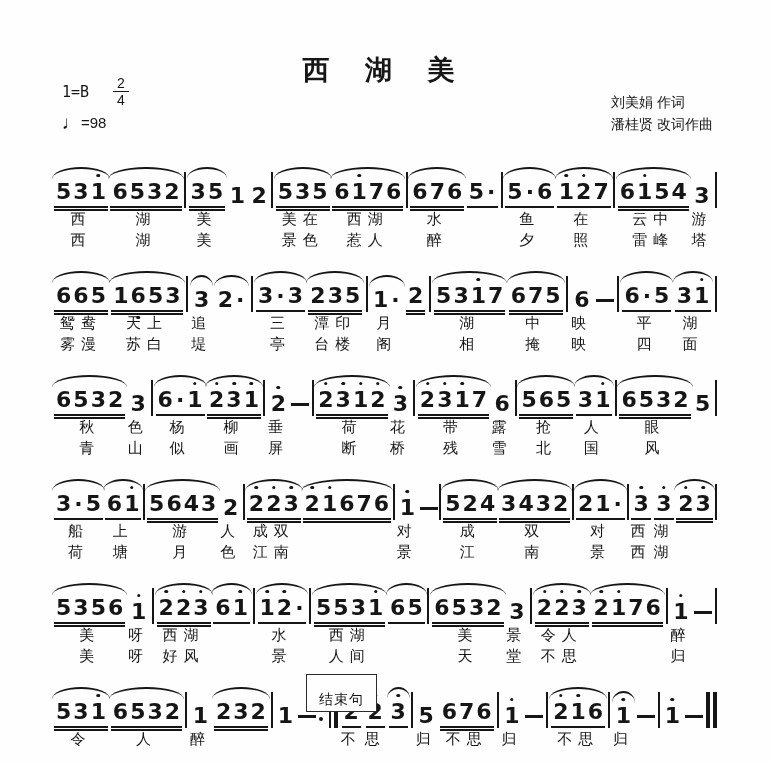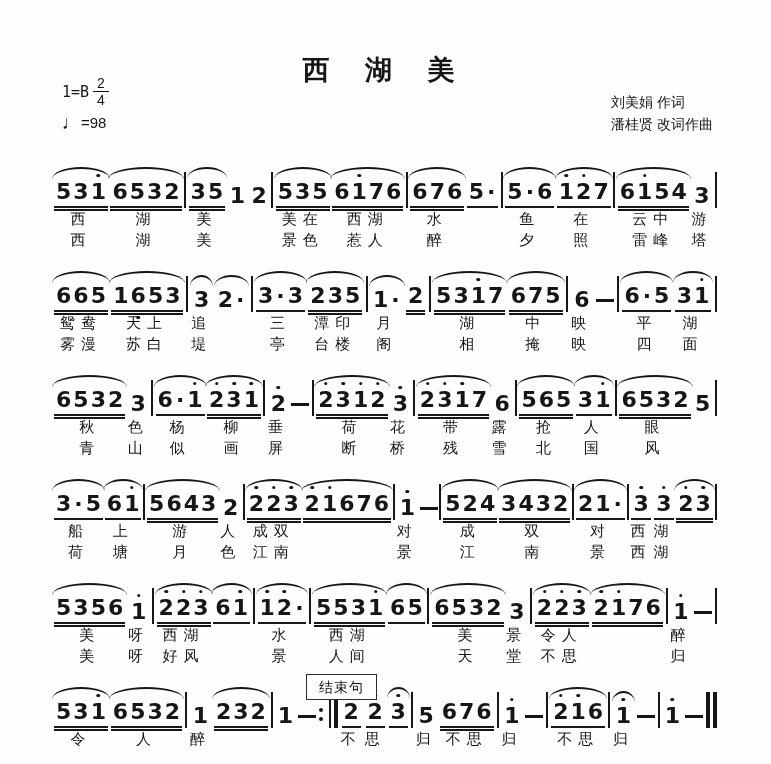--- a/index.html
+++ b/index.html
@@ -3,21 +3,21 @@
 <meta charset="utf-8">
 <style>
   html,body{margin:0;padding:0;background:#f2f2f2;}
   #page{width:771px;height:764px;background:#fefefe;color:#161616;overflow:hidden;position:relative;
         font-family:"Liberation Sans",sans-serif;}
   
   #header{position:relative;height:156px;}
   .title{position:absolute;top:52px;left:0;right:0;text-align:center;
          font-size:27px;font-weight:700;letter-spacing:14px;}
   .meta-left{position:absolute;left:62px;top:76px;font-size:15px;}
-  .keyrow{display:flex;align-items:center;gap:4px;}
+  .keyrow{display:flex;align-items:center;gap:24px;}
   .keysig{font-family:"DejaVu Sans Mono",monospace;font-size:15px;}
   .frac{display:inline-flex;flex-direction:column;align-items:center;line-height:1;font-size:14px;}
   .frac .num{border-bottom:1.5px solid #161616;padding:0 4px 1px;}
   .frac .den{padding-top:1px;}
   .temporow{margin-top:6px;display:flex;align-items:center;}
   .qnote{font-size:19px;line-height:1;}
   .tempoval{font-size:15px;}
   .credits{position:absolute;right:58px;top:92px;font-size:14px;line-height:1.55;text-align:left;margin-left:8px;}
   
   #sheet{position:relative;padding:0 54px;}
@@ -38,21 +38,21 @@
              width:3.5px;height:3.5px;border-radius:50%;background:#161616;}
   .bl{width:2px;height:36px;background:#161616;display:inline-block;}
   .bl.thick{width:4px;}
   .blw{display:inline-flex;gap:3px;align-items:flex-end;}
   .rdots{display:inline-flex;flex-direction:column;gap:5px;margin-right:3px;margin-bottom:7px;}
   .rd{width:4px;height:4px;border-radius:50%;background:#161616;}
   .dash{width:18px;height:3px;background:#161616;margin-bottom:10px;}
   .lyr{font-size:15px;letter-spacing:6px;white-space:nowrap;height:22px;display:flex;align-items:center;}
   .l2{height:20px;}
   .ending-box{position:absolute;left:306px;top:518px;border:1.5px solid #2a2a2a;background:#fefefe;
-              padding:4px 12px 2px;font-size:14px;letter-spacing:1px;z-index:2;}
+              padding:16px 12px 2px;font-size:14px;letter-spacing:1px;z-index:2;}
 </style>
 </head>
 <body>
 
 <div id="page">
   <div id="header">
     <div class="title">西 湖 美</div>
     <div class="meta-left">
       <div class="keyrow">
         <span class="keysig">1=B</span>

